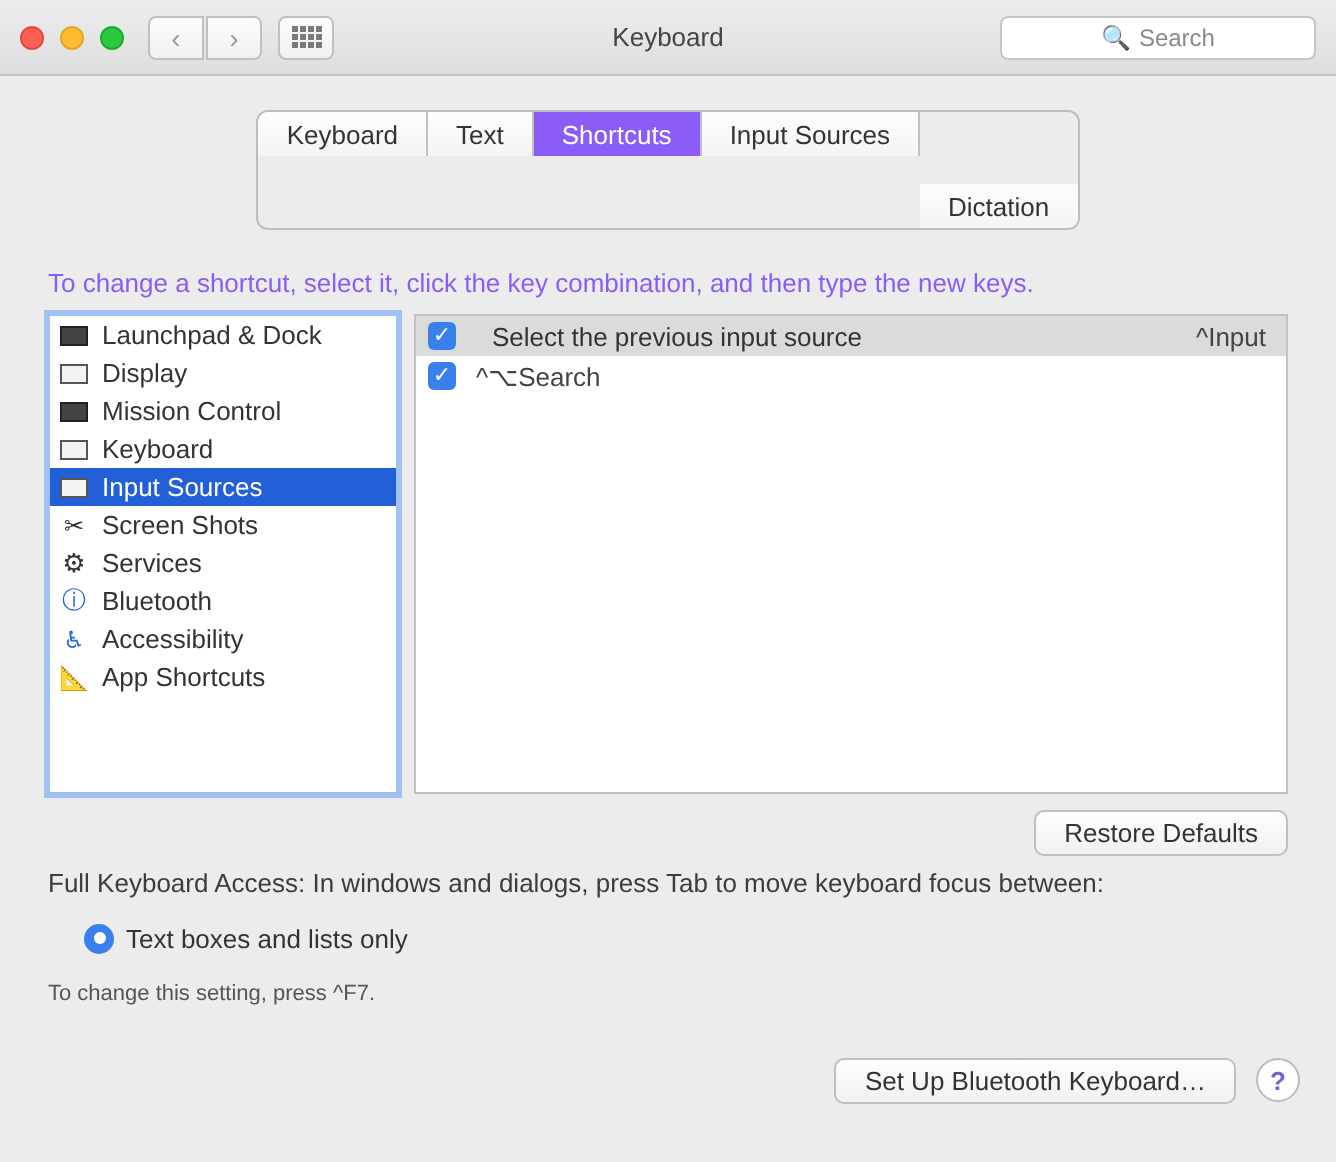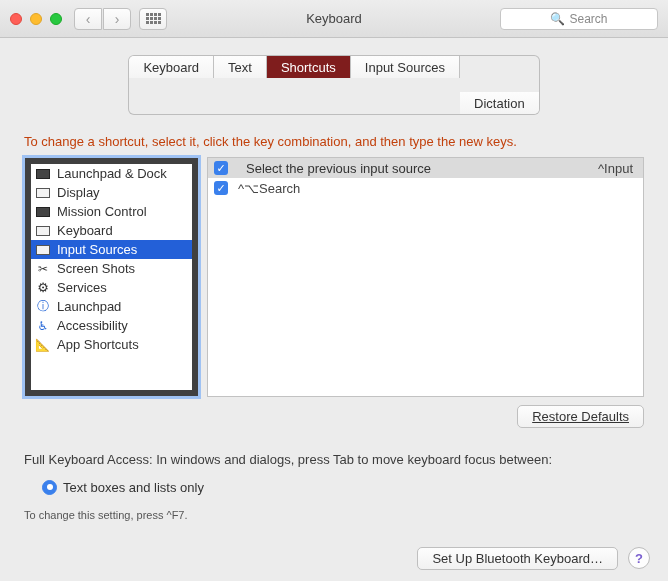--- a/index.html
+++ b/index.html
@@ -63,27 +63,27 @@
 }
 .tab {
   padding: 3px 14px;
   background: linear-gradient(#fdfdfd,#f4f4f4);
   border-right: 1px solid #c1c1c1;
   font-size: 13px; color: #333;
   height: 22px;
   display: flex; align-items: center;
 }
 .tab:last-child { border-right: none; margin-top: 36px; }
-.tab.active { background: #7f1d1d; color: #fff; }
-.instr { margin: 0 6px 8px 6px; color: #c2410c; }
+.tab.active { background: #8b5cf6; color: #fff; }
+.instr { margin: 0 6px 8px 6px; color: #8b5cf6; }
 .panes { display: flex; gap: 8px; margin: 0 6px; }
 .left-pane {
   width: 175px; height: 240px;
   background: #fff;
-  border: 7px solid #404040;
+  border: 1px solid #404040;
   overflow: auto;
   outline: 3px solid #9fc2f3;
   outline-offset: -1px;
 }
 .cat-item {
   display: flex; align-items: center; gap: 6px;
   padding: 2px 4px 2px 4px;
   height: 19px;
 }
 .cat-item.selected { background: #2360d8; color: #fff; }
@@ -100,21 +100,21 @@
 .sc-row.sel { background: #dbdbdb; }
 .chk {
   width: 14px; height: 14px;
   background: #3a80ec;
   border-radius: 3px;
   display: flex; align-items: center; justify-content: center;
   color: #fff; font-size: 11px; line-height: 1;
 }
 .sc-label { flex: 1; padding-left: 8px; }
 .sc-key { color: #444; padding-right: 4px;}
-.restore-row { display: flex; justify-content: flex-end; margin: 8px 6px 24px 6px; text-decoration: underline;}
+.restore-row { display: flex; justify-content: flex-end; margin: 8px 6px 6px 6px;}
 .macbtn {
   background: linear-gradient(#fdfdfd,#f1f1f1);
   border: 1px solid #bfbfbf;
   border-radius: 5px;
   padding: 3px 14px;
   font-size: 13px;
   color: #333;
 }
 .fka { margin: 0 6px 10px 6px; color: #3c3c3c; }
 .radio-group { margin: 6px 0 12px 24px; }
@@ -231,21 +231,21 @@
         <div class="cat-item">
           <div class="cat-icon">
             <span style="font-size:13px">⚙︎</span>
           </div>
           <span>Services</span>
         </div>
         <div class="cat-item">
           <div class="cat-icon">
             <span style="font-size:12px;color:#2a6ad8">ⓘ</span>
           </div>
-          <span>Launchpad</span>
+          <span>Bluetooth</span>
         </div>
         <div class="cat-item">
           <div class="cat-icon">
             <span style="font-size:12px;color:#2a6ad8">♿︎</span>
           </div>
           <span>Accessibility</span>
         </div>
         <div class="cat-item">
           <div class="cat-icon">
             <span style="font-size:12px">📐</span>

